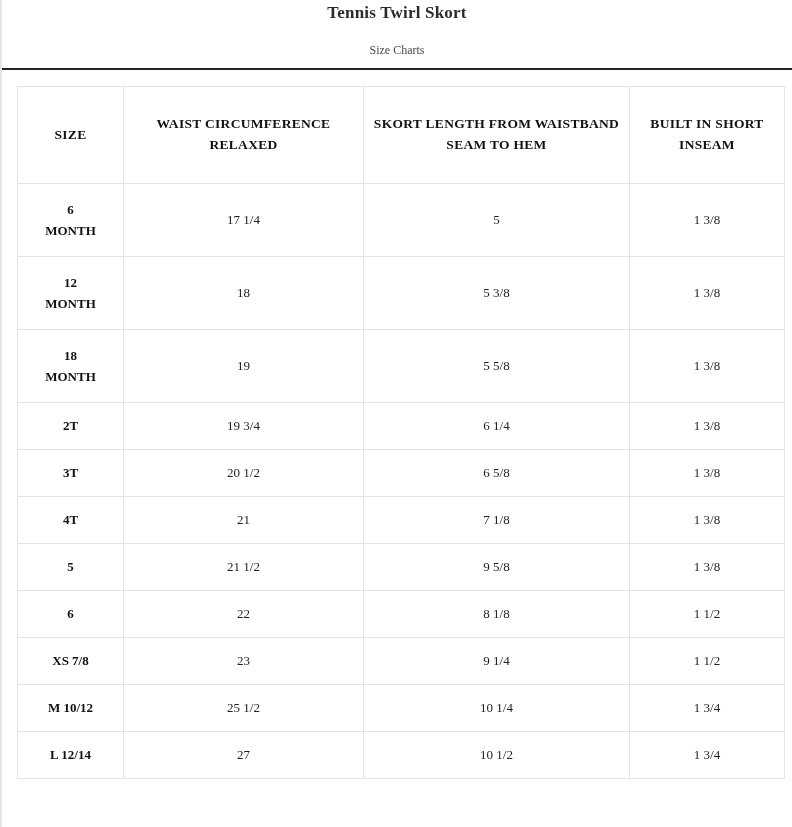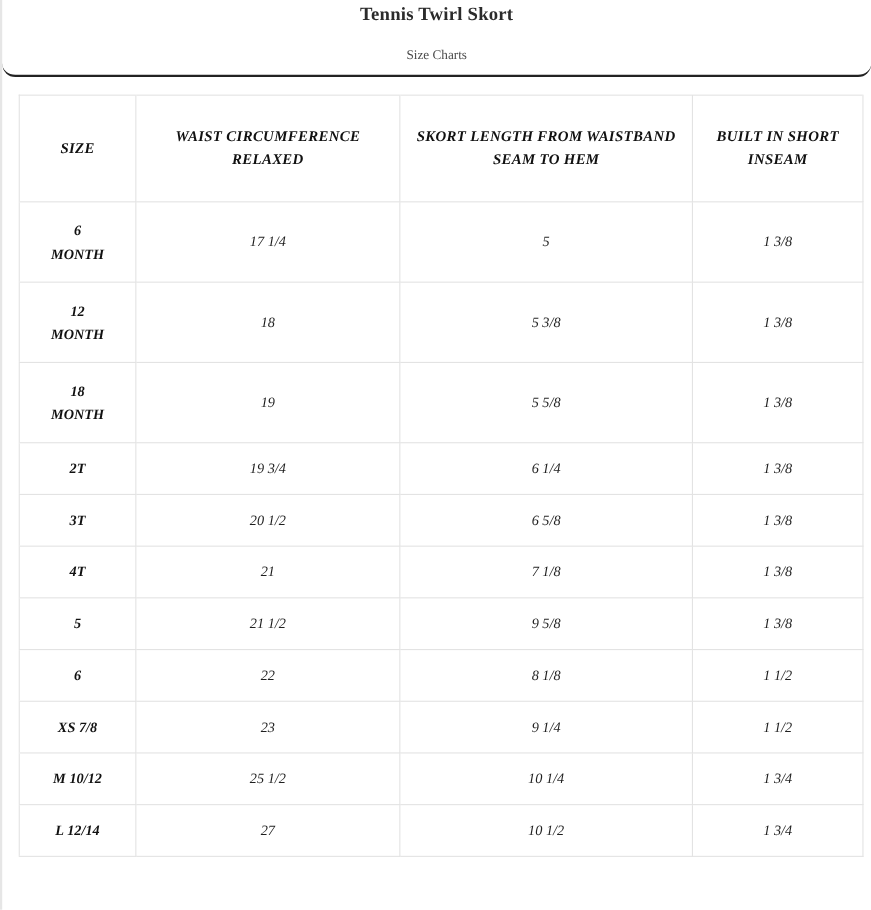--- a/index.html
+++ b/index.html
@@ -22,21 +22,20 @@
   
   #page-header {
     height: 70px;
     box-sizing: border-box;
     border-bottom: 2px solid #222222;
     display: flex;
     flex-direction: column;
     align-items: center;
     justify-content: center;
     padding-top: 4px;
-    border-radius: 12px;
   }
   #page-title {
     font-size: 17px;
     font-weight: bold;
     color: #2b2b2b;
     letter-spacing: 0.2px;
     line-height: 1.2;
     margin: 0 0 7px 0;
   }
   #page-subtitle {
@@ -44,21 +43,20 @@
     font-weight: normal;
     color: #4a4a4a;
     line-height: 1.2;
     margin: 12px;
   }
 
   
   #size-chart-wrap {
     padding: 16px 10px 16px 15px;
     box-sizing: border-box;
-    font-style: italic;
   }
   table.size-chart {
     border-collapse: collapse;
     table-layout: fixed;
     width: 767px;
     border-top: 1px solid #e3e3e3;
     border-left: 1px solid #e3e3e3;
   }
   table.size-chart col.c-size   { width: 106px; }
   table.size-chart col.c-waist  { width: 240px; }

